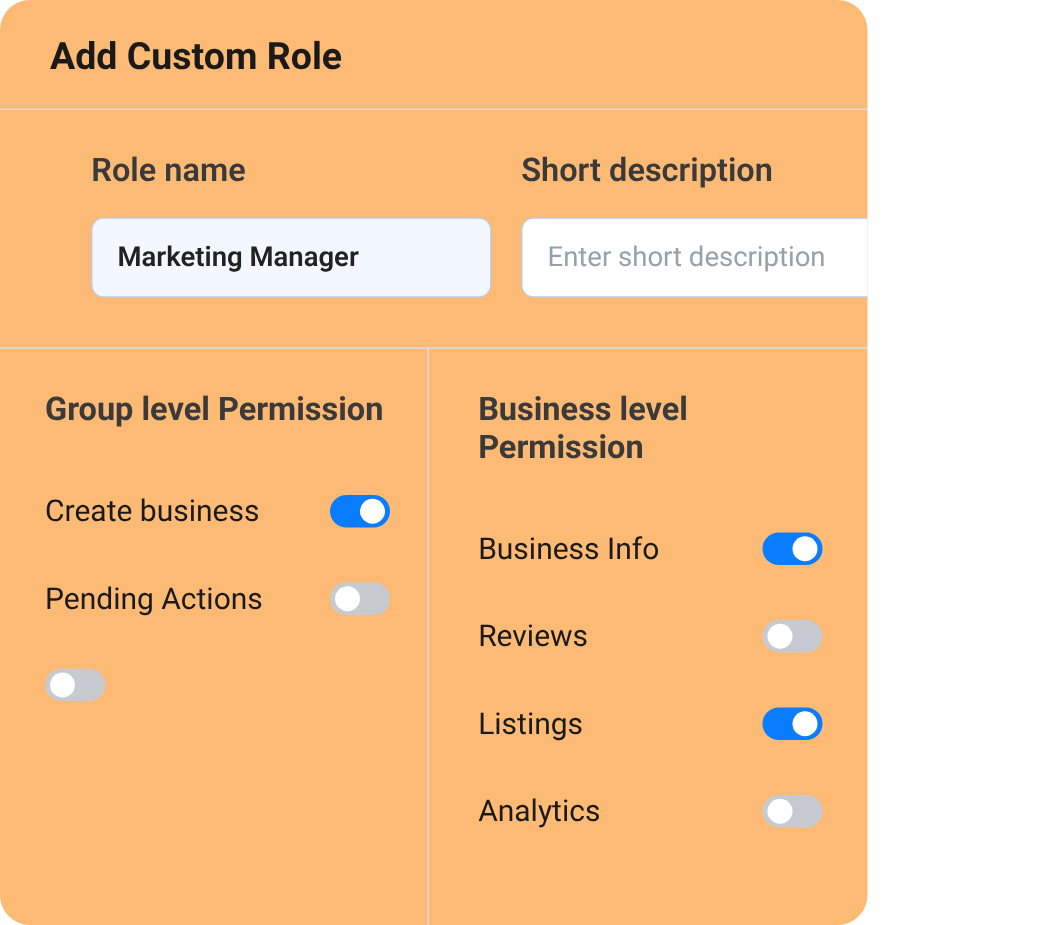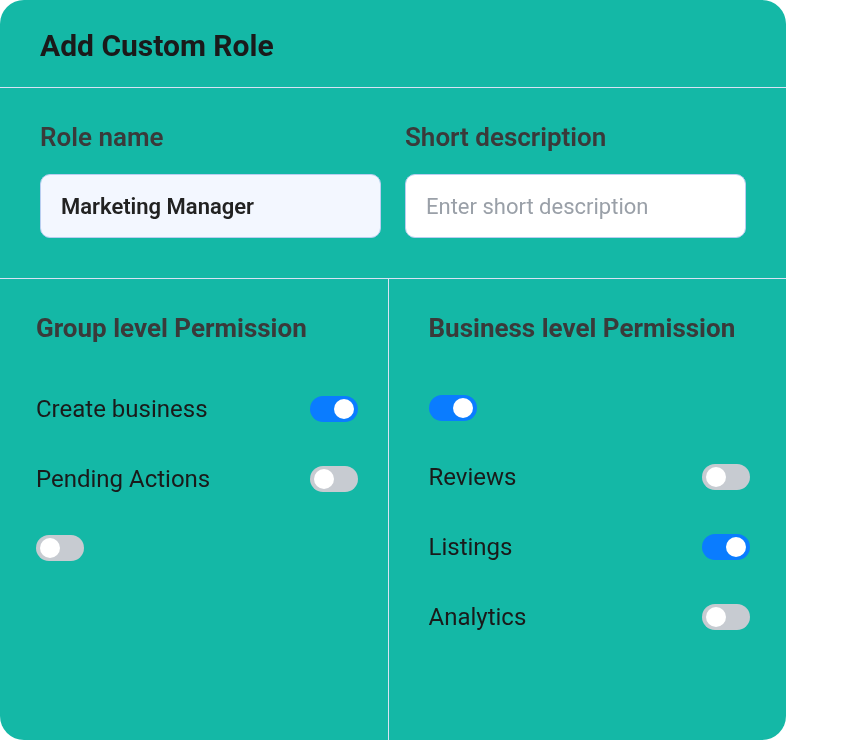--- a/index.html
+++ b/index.html
@@ -8,43 +8,44 @@
     padding: 0;
   }
   body {
     font-family: -apple-system, BlinkMacSystemFont, "Segoe UI", Roboto, Helvetica, Arial, sans-serif;
     background: #fff;
     width: 850px;
     height: 740px;
     overflow: hidden;
   }
   .card {
-    width: 786px;
+    width: 694px;
     height: 740px;
-    background: #14b8a6;
+    background: #fdba74;
     border-radius: 24px;
     overflow: hidden;
   }
   .header {
     padding: 28px 40px 24px 40px;
   }
   .page-title {
     font-size: 30px;
     font-weight: 700;
     color: #1a1a1a;
   }
   .divider {
     height: 1px;
     background: #d9e2f5;
     width: 100%;
   }
   .form-section {
     padding: 34px 40px 40px 40px;
     display: flex;
     gap: 24px;
+    margin-left: 33px;
   }
   .form-group {
     flex: 1;
     display: flex;
     flex-direction: column;
   }
   .form-label {
     font-size: 26px;
     font-weight: 600;
     color: #3a3a3a;
@@ -181,20 +182,21 @@
             <div class="toggle-knob"></div>
           </div>
       </div>
 
     </div>
 
     <div class="permission-column right">
       <h2 class="permission-title">Business level Permission</h2>
 
       <div class="permission-row">
+        <span class="permission-label">Business Info</span>
         <div class="toggle on">
             <div class="toggle-knob"></div>
           </div>
       </div>
 
       <div class="permission-row">
         <span class="permission-label">Reviews</span>
         <div class="toggle off">
             <div class="toggle-knob"></div>
           </div>

